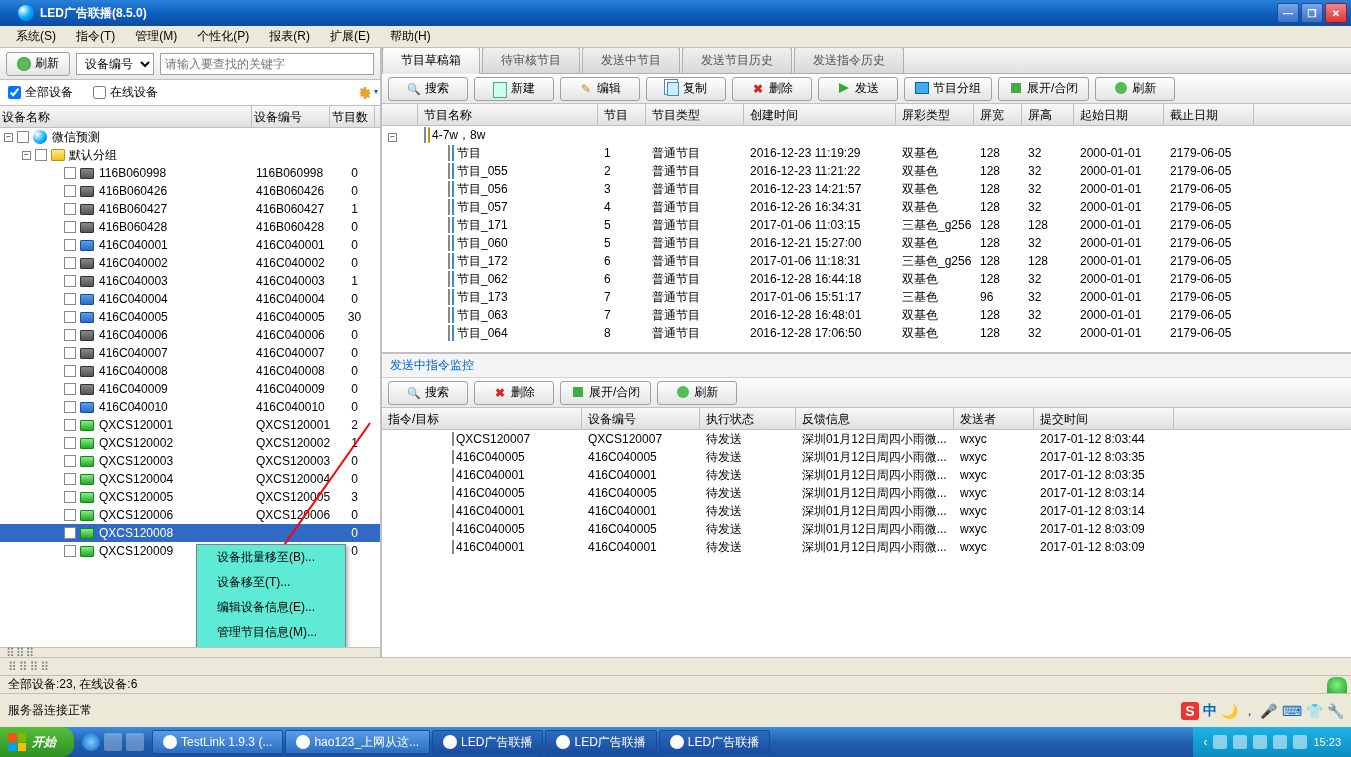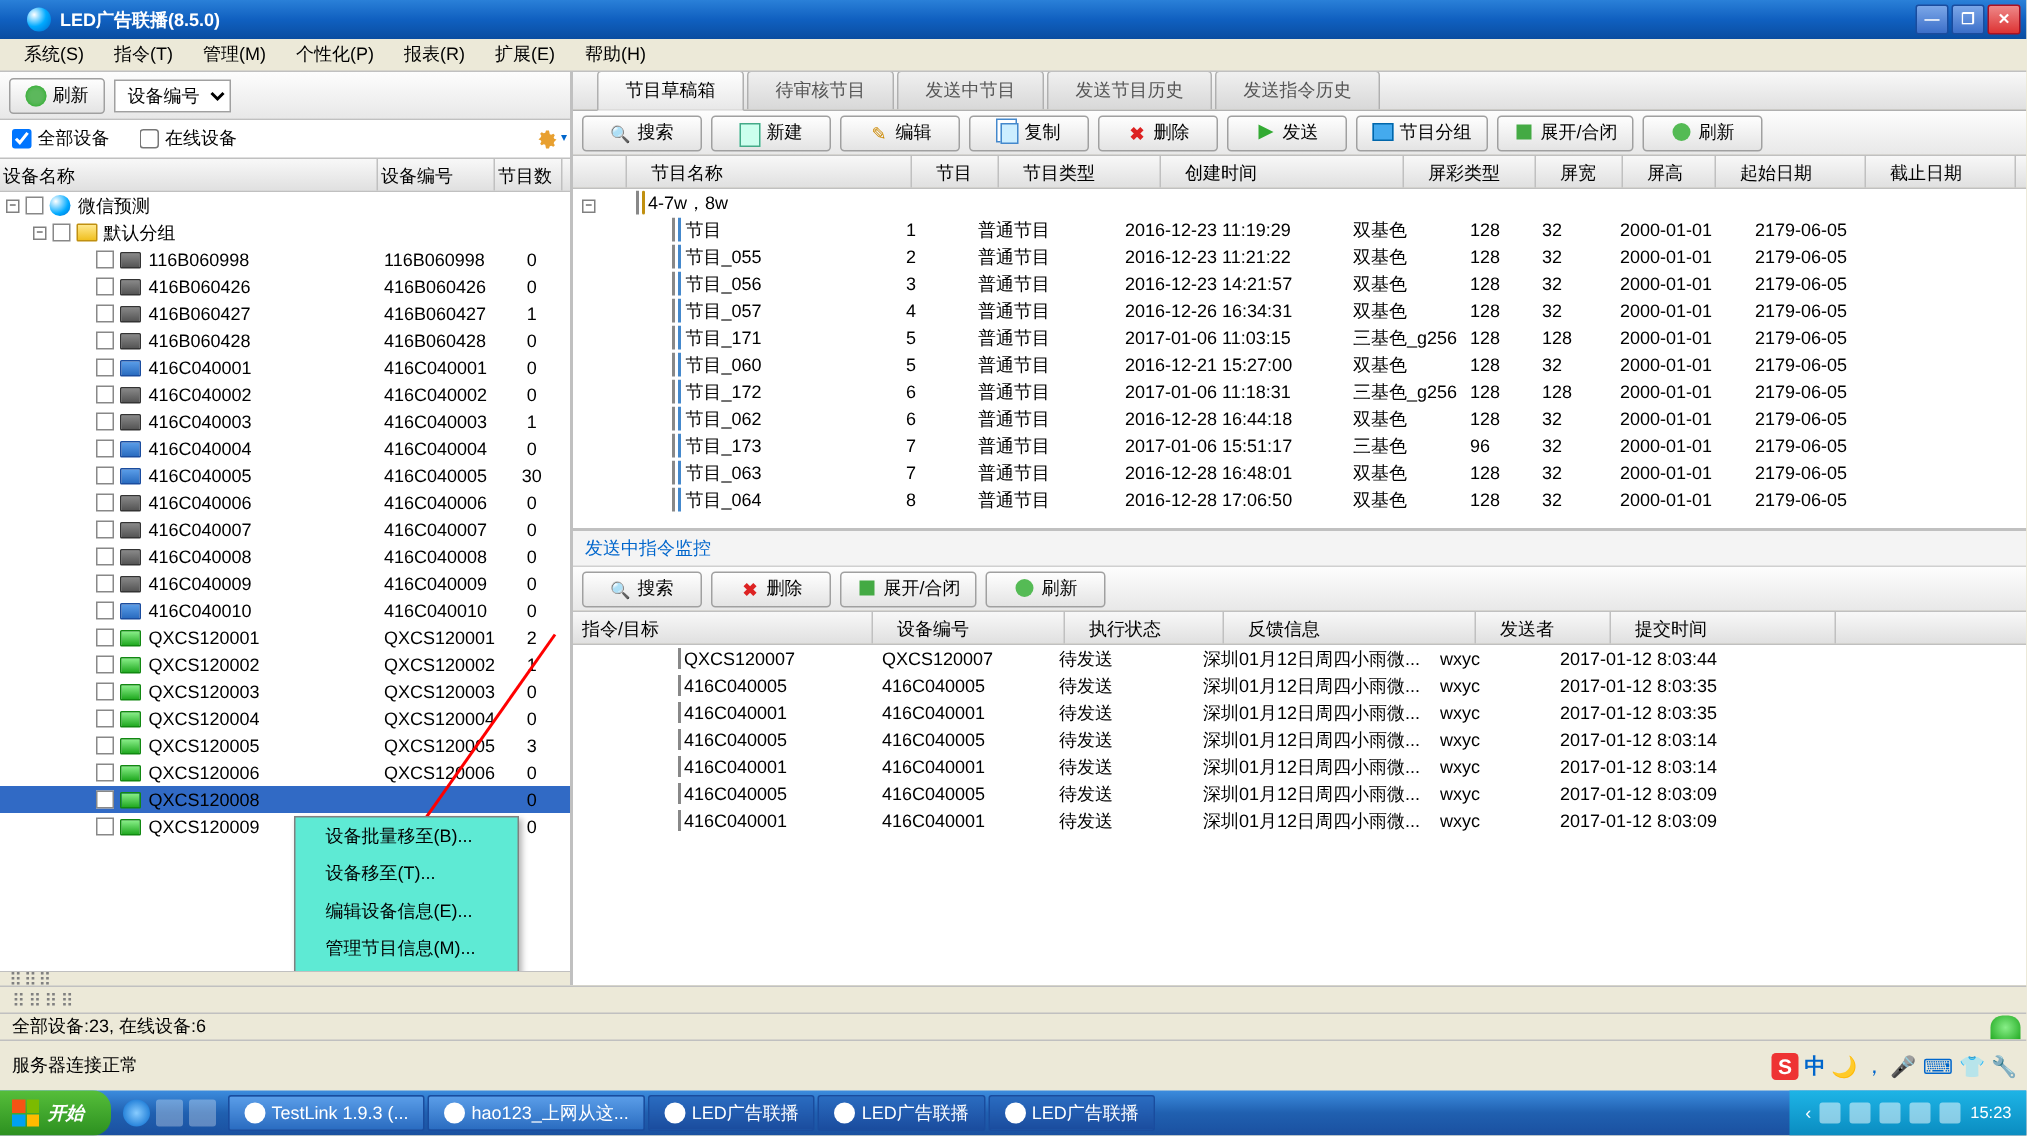--- a/index.html
+++ b/index.html
@@ -40,46 +40,46 @@
 .tree-row .col { overflow:hidden; white-space:nowrap; padding-left:4px;}
 .tree-node-label { display:flex; align-items:center; gap:2px; overflow:hidden;}
 .tree-toggle { width:9px; height:9px; border:1px solid #808080; display:inline-flex; align-items:center; justify-content:center; font-size:8px; line-height:8px; margin-right:2px; cursor:pointer; background:#fff;}
 .tree-checkbox { width:12px; height:12px; border:1px solid #888; background:#fff; margin-right:2px;}
 .folder-icon { width:14px; height:12px; background: linear-gradient(to bottom,#ffe88c,#f0c020); border:1px solid #c09010; border-radius:1px; margin-right:2px;}
 .monitor-icon { width:14px; height:11px; border:1px solid #1a4c9e; background: linear-gradient(to bottom,#5a9de8,#2a6cc0); border-radius:1px; margin-right:3px; position:relative;}
 .monitor-icon.off { background: linear-gradient(to bottom,#888,#555); border-color:#333;}
 .monitor-icon.green { background: linear-gradient(to bottom,#8e8,#2a2); border-color:#181;}
 .app-mini-icon { width:14px;height:14px; border-radius:7px; background:radial-gradient(circle at 30% 30%,#fff,#0af 60%,#06c); margin-right:3px;}
 
-.selected-row { background: #316ac5; color: #000000; }
+.selected-row { background: #316ac5; color: #ffffff; }
 
 
 .context-menu { position:absolute; left:200px; top:550px; width:150px; background:#5eead4; border:1px solid #808080; box-shadow: 2px 2px 4px rgba(0,0,0,0.3); z-index:100;}
 .context-menu-item { padding: 4px 20px 4px 20px; cursor:pointer; }
 
 
 .right-panel { flex:1; display:flex; flex-direction:column; background:#ece9d8; overflow:hidden;}
-.tabs { height: 26px; display:flex; background: linear-gradient(to bottom,#f8f8f8,#e0e0e0); border-bottom: 1px solid #b0b0b0; padding-left:16px; align-items:flex-end; gap:2px;}
+.tabs { height: 26px; display:flex; background: linear-gradient(to bottom,#f8f8f8,#e0e0e0); border-bottom: 1px solid #b0b0b0; padding-left:0; align-items:flex-end; gap:2px;}
 .tab { padding: 4px 18px; border:1px solid #b0b0b0; border-bottom:none; border-radius: 3px 3px 0 0; background: linear-gradient(to bottom,#f0f0f0,#d8d8d8); cursor:pointer; color:#555;}
 .tab.active { background: linear-gradient(to bottom,#fefefe,#e8e8e8); color:#000; position:relative; top:1px; border-bottom:1px solid #e8e8e8;}
 
 .toolbar { height: 30px; background: linear-gradient(to bottom,#fdfdfd,#e8e8e8); border-bottom:1px solid #c0c0c0; display:flex; align-items:center; padding:0 6px; gap:6px;}
 .toolbar .btn { min-width:80px; justify-content:center;}
 .icon-sm { width:14px;height:14px; display:inline-block;}
 .i-search::before{content:'🔍';font-size:11px;}
 .i-new::before{content:'';width:12px;height:14px;border:1px solid #4a8;background:#cfe;display:inline-block;}
 .i-edit::before{content:'✎';color:#c80;}
 .i-copy::before{content:'';width:10px;height:12px;border:1px solid #48c;background:#cef;display:inline-block;box-shadow:-2px -2px 0 #fff,-2px -2px 0 1px #48c;margin-left:2px;}
 .i-del::before{content:'✖';color:#d22;font-weight:bold;}
 .i-send::before{content:'';width:0;height:0;border-left:10px solid #3a3;border-top:5px solid transparent;border-bottom:5px solid transparent;display:inline-block;}
 .i-group::before{content:'';width:12px;height:10px;background:#4ae;display:inline-block;border:1px solid #06a;}
 .i-expand::before{content:'';width:10px;height:10px;background:#4a4;display:inline-block;}
 .i-refresh::before{content:'';width:12px;height:12px;background:#5b5;border-radius:6px;display:inline-block;}
 
-.right-grid-header { height:22px; background: linear-gradient(to bottom,#f8f8f8,#e0e0e0); display:flex; border-bottom:1px solid #c0c0c0;gap:10px;}
+.right-grid-header { height:22px; background: linear-gradient(to bottom,#f8f8f8,#e0e0e0); display:flex; border-bottom:1px solid #c0c0c0;}
 .right-grid-header .rcol { border-right:1px solid #c0c0c0; padding:3px 6px; overflow:hidden;}
 .right-grid-body { flex:1; overflow:auto; background:#fff;}
 .rg-row { height:18px; display:flex; align-items:center;}
 .rg-row .rcol { padding-left:6px; overflow:hidden; white-space:nowrap;}
 .prog-row-icon { width:14px;height:12px;border:1px solid #48c;background:linear-gradient(to bottom,#cef,#8bd);margin-right:3px;}
 
 .top-grid-wrap { height: 280px; display:flex; flex-direction:column; border-bottom:2px solid #c0c0c0;}
 .section-label { padding: 3px 8px; color:#0066cc; background:#f4f4f4; border-bottom:1px solid #d0d0d0;}
 .bottom-section { flex:1; display:flex; flex-direction:column; overflow:hidden;}
 
@@ -159,20 +159,21 @@
   </div>
 
   <div class="body-area">
 
     <div class="left-panel">
       <div class="left-toolbar">
         <button class="btn btn-green-icon">
             <span>刷新</span>
           </button>
         <select class="select-box"><option>设备编号</option></select>
+        <input class="search-input" placeholder="请输入要查找的关键字" style="">
       </div>
       <div class="filter-row">
         <label class="checkbox">
             <input type="checkbox" checked="" style="">
             <span>全部设备</span>
           </label>
         <label class="checkbox">
             <input type="checkbox" style="">
             <span>在线设备</span>
           </label>

